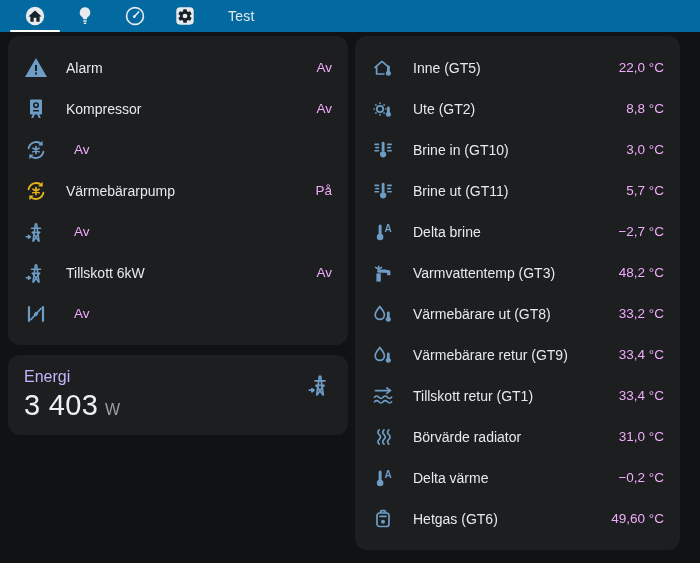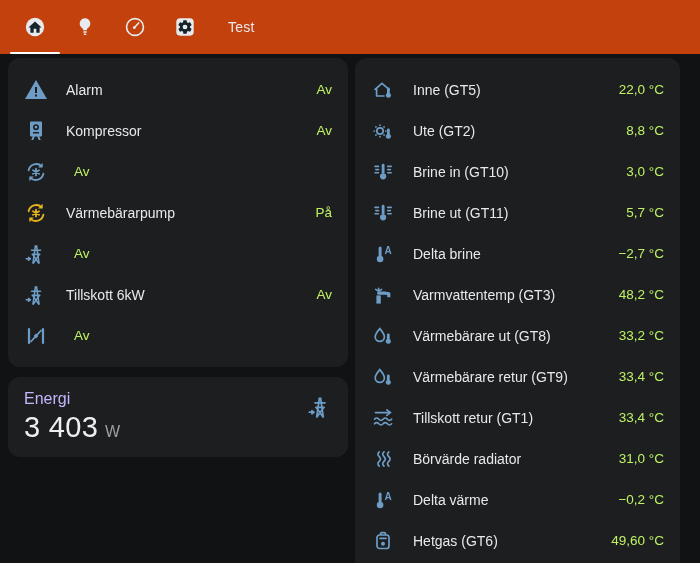--- a/index.html
+++ b/index.html
@@ -4,21 +4,21 @@
 <style>
   html,body{margin:0;padding:0;}
   body{
     width:700px;height:563px;overflow:hidden;
     background:#111213;
     font-family:"Liberation Sans", sans-serif;
     -webkit-font-smoothing:antialiased;
   }
   
   .header{
-    height:54px;background:#c2410c;
+    height:32px;background:#0369a1;
     display:flex;align-items:stretch;padding-left:10px;
   }
   .tab{
     width:50px;display:flex;align-items:center;justify-content:center;
     position:relative;color:#e8eaed;cursor:pointer;
   }
   .tab.text-tab{width:auto;padding:0 18px;font-size:14px;letter-spacing:.2px;}
   .tab.active::after{
     content:"";position:absolute;left:0;right:0;bottom:0;height:2px;
     background:#ffffff;border-radius:1px;
@@ -32,21 +32,21 @@
   .rows-card{padding:11px 0;}
   .sensor-card{height:492px;}
   
   .row{
     display:flex;align-items:center;height:41px;padding:0 16px;cursor:pointer;
   }
   .row .icon{width:24px;height:24px;flex:none;margin-right:18px;color:#6d9dc6;}
   .row .icon.amber{color:#e6b41c;}
   .row .icon svg{width:24px;height:24px;display:block;}
   .row .label{flex:1;font-size:14px;color:#e7e9ea;white-space:nowrap;overflow:hidden;}
-  .row .value{font-size:13.5px;color:#bef264;white-space:nowrap;margin-left:8px;}
+  .row .value{font-size:13.5px;color:#f0abfc;white-space:nowrap;margin-left:8px;}
   
   .energy-card{position:relative;height:80px;padding:13px 16px;box-sizing:border-box;cursor:pointer;}
   .energy-title{font-size:16px;color:#c4b5fd;}
   .energy-valueline{margin-top:3px;display:flex;align-items:baseline;}
   .energy-value{font-size:29px;color:#edeff0;letter-spacing:.3px;}
   .energy-unit{font-size:16px;color:#9aa0a6;margin-left:7px;}
   .energy-icon{position:absolute;top:17px;right:15px;width:26px;height:26px;color:#6d9dc6;}
   .energy-icon svg{width:26px;height:26px;display:block;}
   .hidden-defs{position:absolute;width:0;height:0;overflow:hidden;}
 </style>

